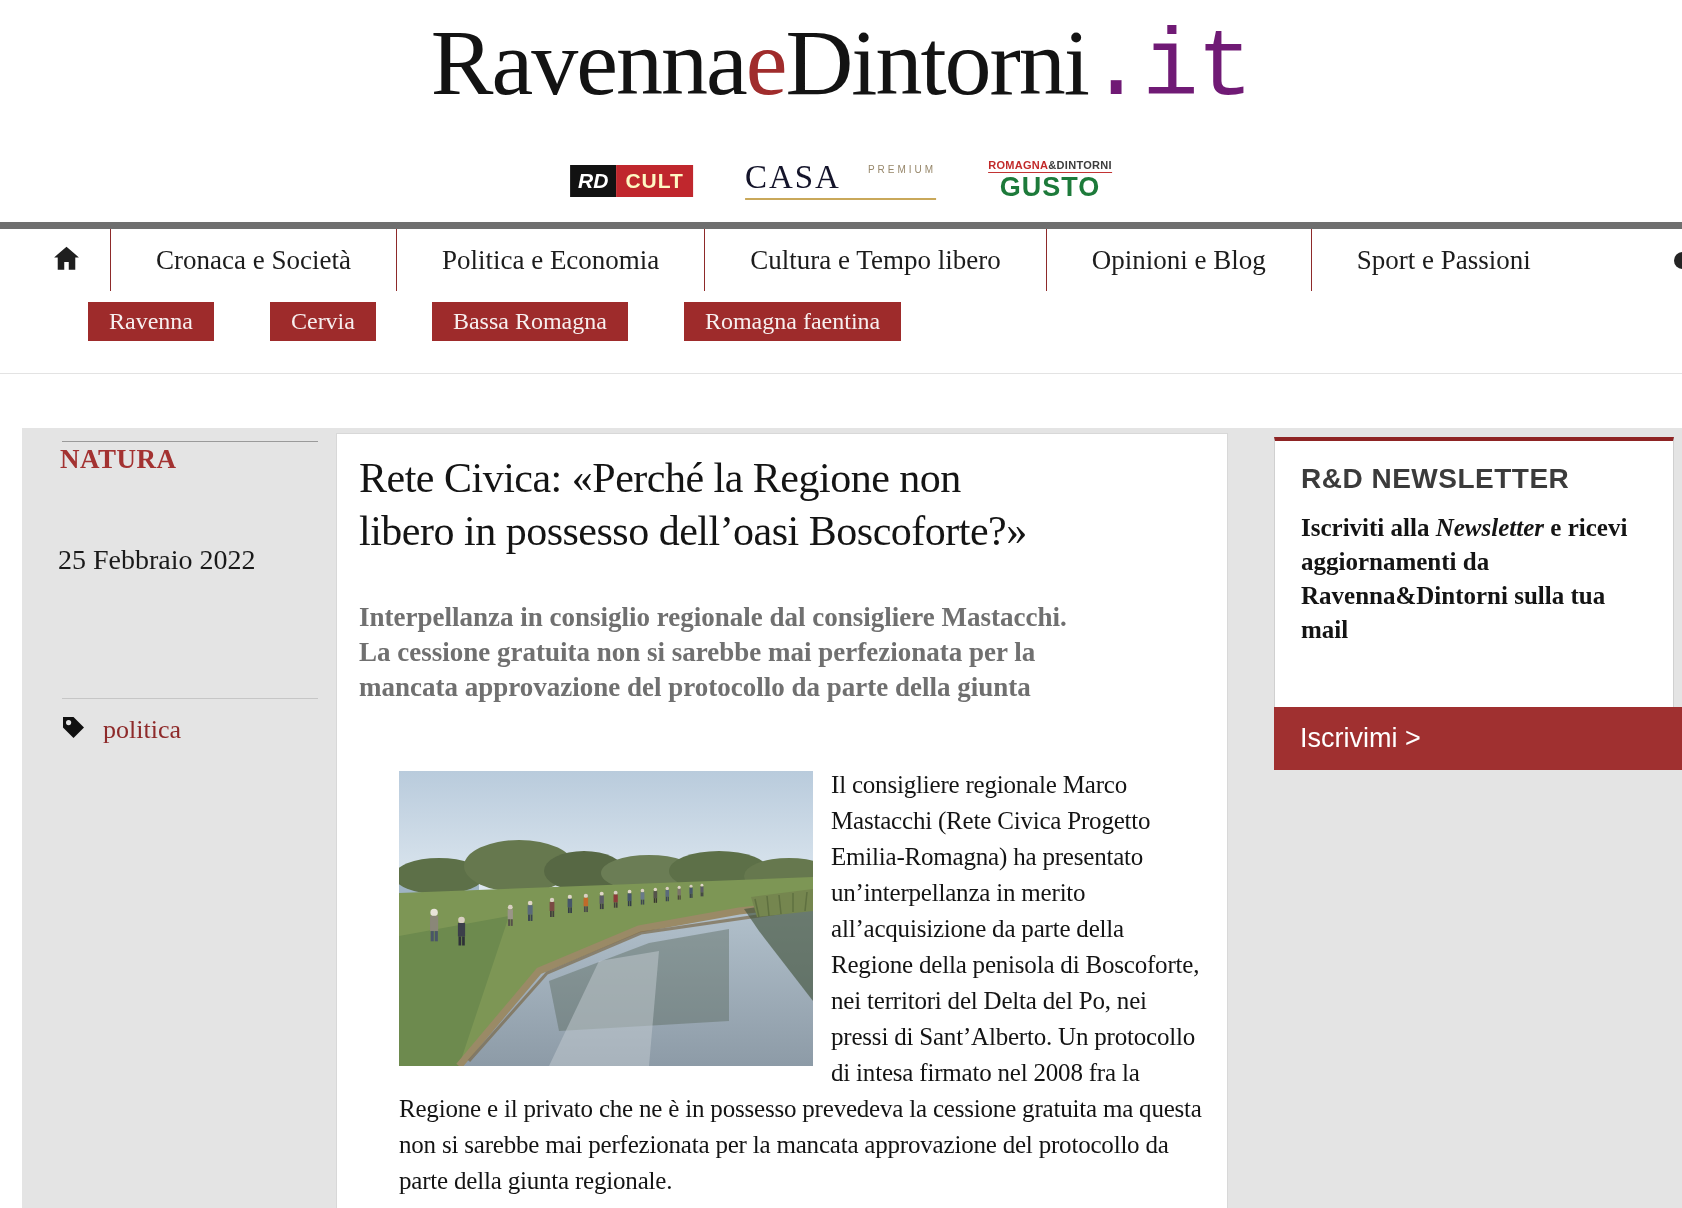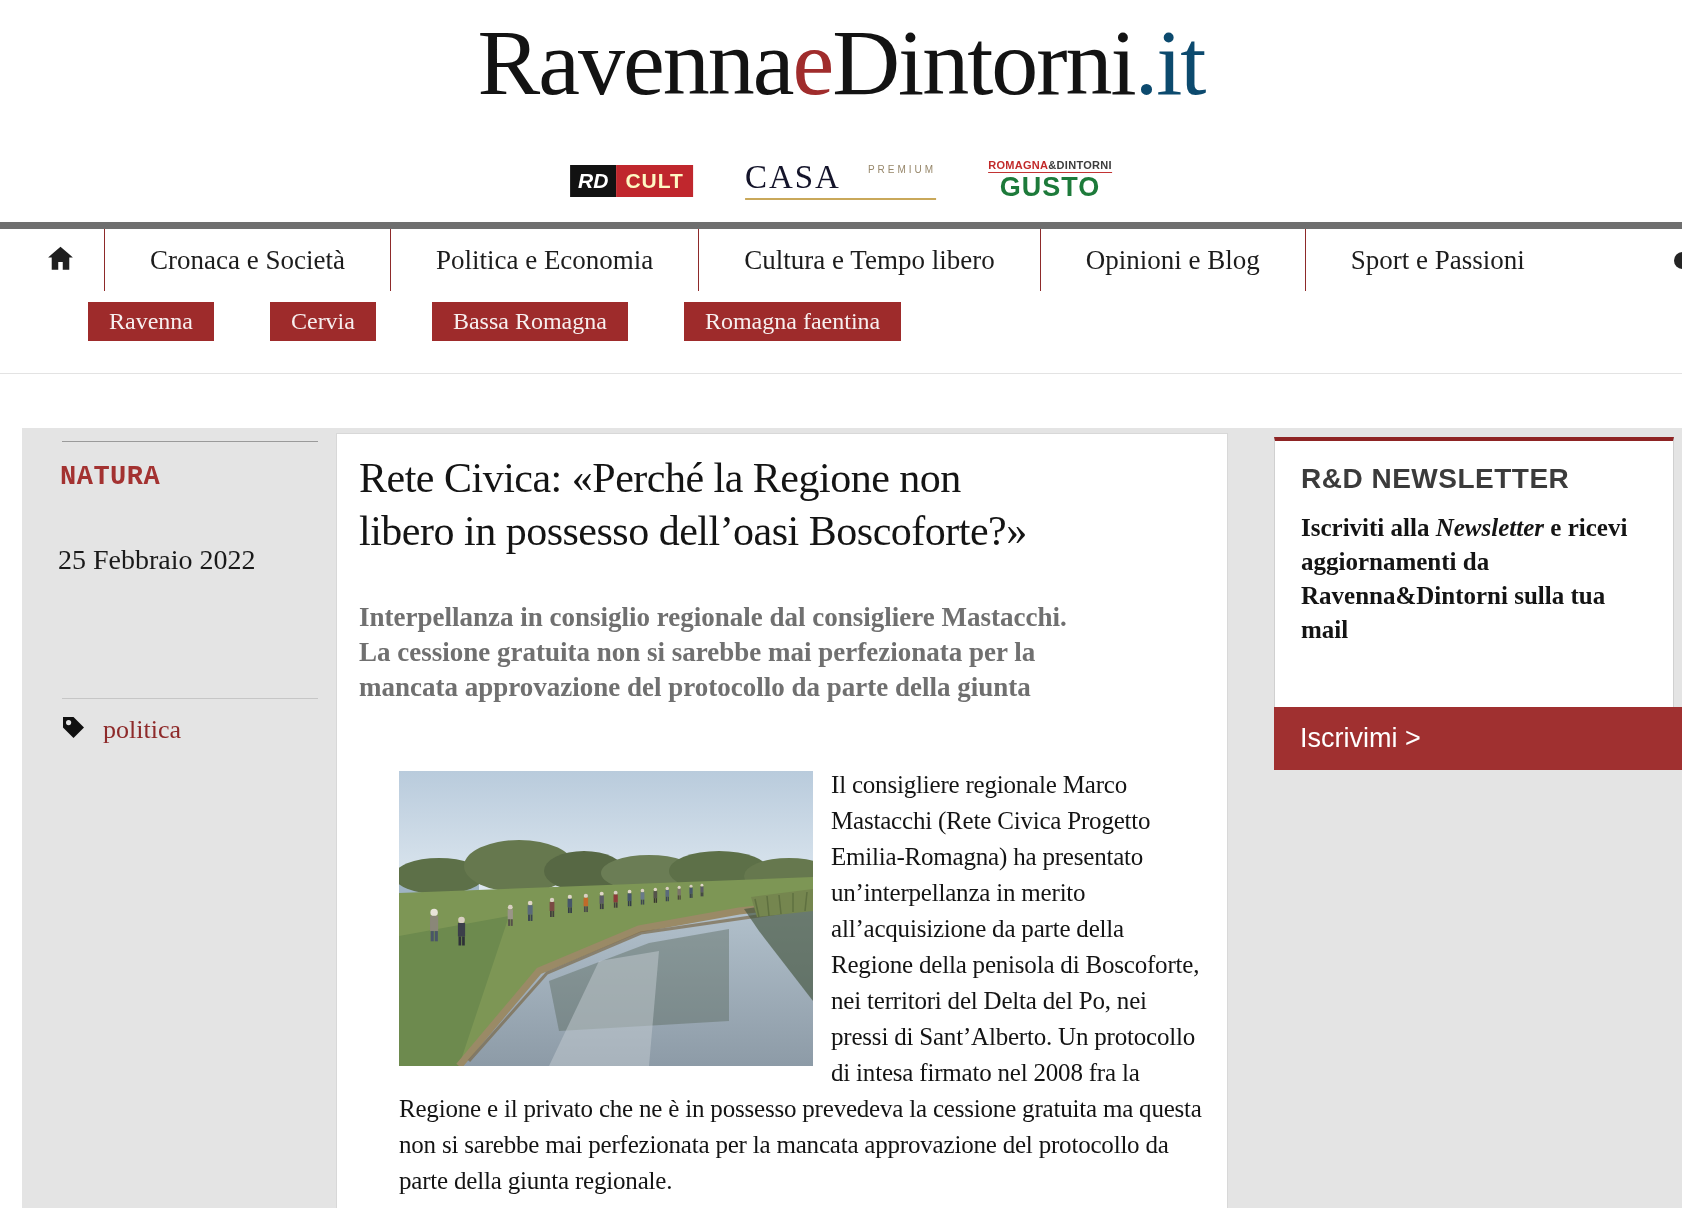--- a/index.html
+++ b/index.html
@@ -7,41 +7,41 @@
     width:1682px;height:1208px;position:relative;overflow:hidden;
     background:#ffffff;font-family:"Liberation Serif",serif;color:#141414;
   }
   
   .logo{
     position:absolute;top:8px;left:0;right:0;text-align:center;
     font-size:94px;font-weight:normal;letter-spacing:-2px;color:#131313;margin:0;
     font-family:"Liberation Serif",serif;
   }
   .logo .logo-e{color:#a02c2c;}
-  .logo .logo-it{color:#0c4a6e;}
+  .logo .logo-it{color:#701a75;font-family:Liberation Mono, monospace;}
   .sublogos{
     position:absolute;top:160px;left:50%;transform:translateX(-50%);
     display:flex;align-items:center;gap:52px;white-space:nowrap;
   }
   .rdcult{display:flex;align-items:center;font-family:"Liberation Sans",sans-serif;font-weight:bold;}
   .rdcult .rd-box{background:#121212;color:#fff;font-size:21px;padding:4px 8px;font-style:italic;}
   .rdcult .cult-box{background:#c0272d;color:#fef9c3;font-size:21px;padding:4px 9px;letter-spacing:1px;}
   .casa{border-bottom:2px solid #c9a85a;padding-bottom:4px;display:flex;align-items:flex-start;gap:23px;}
   .casa .casa-txt{font-size:33px;letter-spacing:2px;color:#14142a;line-height:1;}
   .casa .premium-txt{font-family:"Liberation Sans",sans-serif;font-size:10px;letter-spacing:3px;color:#97876a;margin-left:4px;margin-top:3px;}
   .gusto{font-family:"Liberation Sans",sans-serif;text-align:center;line-height:1;}
   .gusto .gusto-top{font-size:11px;font-weight:bold;letter-spacing:0.3px;border-bottom:1px solid #c23333;padding-bottom:1px;}
   .gusto .g-red{color:#c22a2a;}
   .gusto .g-dark{color:#3c3c3c;}
   .gusto .gusto-main{font-size:27px;font-weight:bold;color:#1d7a3a;letter-spacing:1px;margin-top:1px;}
   
   .nav{
     position:absolute;top:222px;left:0;right:0;height:62px;
     border-top:7px solid #6f6f6f;background:#fff;
-    display:flex;align-items:stretch;padding-left:16px;
+    display:flex;align-items:stretch;padding-left:22px;
   }
   .nav-home{width:88px;display:flex;align-items:center;justify-content:center;cursor:pointer;}
   .nav-item{
     display:flex;align-items:center;padding:0 45px;
     font-size:27px;color:#1c1c1c;border-left:1px solid #8e2a2a;cursor:pointer;
     font-family:"Liberation Serif",serif;
   }
   .search-partial{
     position:absolute;top:252px;right:-9px;width:17px;height:17px;border-radius:50%;
     background:#242424;
@@ -53,22 +53,22 @@
   }
   .rule-under-nav{position:absolute;top:373px;left:0;right:0;height:1px;background:#e3e3e3;}
   
   .content-bg{
     position:absolute;top:428px;left:22px;right:0;bottom:0;
     background:#e4e4e4;overflow:hidden;
   }
   
   .side-line1{position:absolute;left:40px;top:13px;width:256px;height:1px;background:#9a9a9a;}
   .side-natura{
-    position:absolute;left:38px;top:34px;
-    font-family:Liberation Mono, monospace;font-weight:bold;font-size:27px;
+    position:absolute;left:38px;top:16px;
+    font-family:Liberation Serif, serif;font-weight:bold;font-size:27px;
     letter-spacing:0.5px;color:#a33231;cursor:pointer;
   }
   .side-date{position:absolute;left:36px;top:116px;font-size:28px;color:#1a1a1a;}
   .side-line2{position:absolute;left:40px;top:270px;width:256px;height:1px;background:#c6c6c6;}
   .tag-row{position:absolute;left:38px;top:286px;display:flex;align-items:center;gap:16px;}
   .tag-label{font-size:26px;color:#8e2a2a;cursor:pointer;}
   
   .card{
     position:absolute;left:314px;top:5px;width:892px;height:1240px;
     background:#fff;border:1px solid #d8d8d8;box-sizing:border-box;

